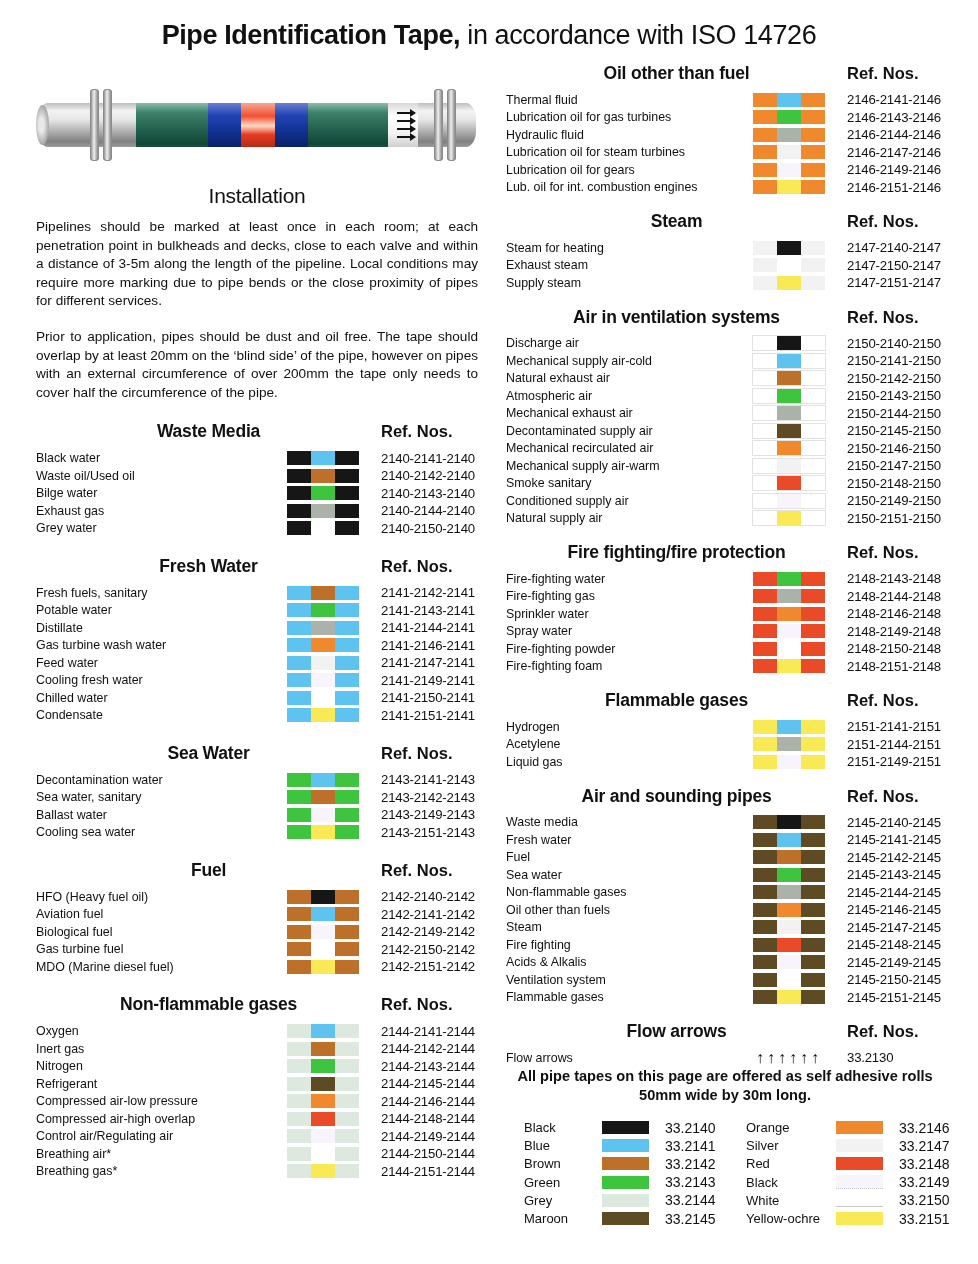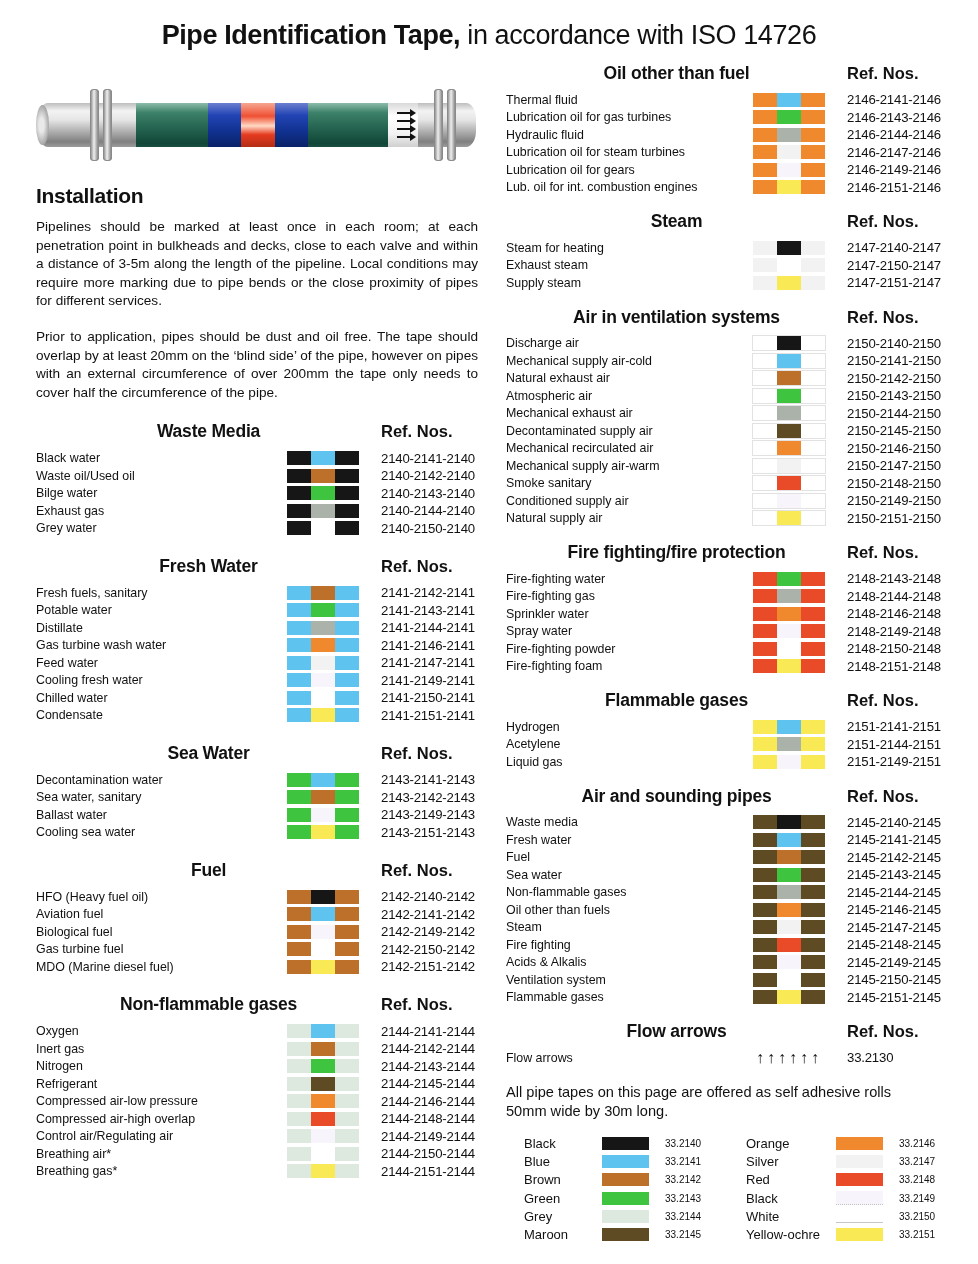--- a/index.html
+++ b/index.html
@@ -33,49 +33,49 @@
     background:linear-gradient(180deg,#d9d9d9,#ffffff 30%,#f2f2f2 70%,#cfcfcf);
     display:flex;flex-direction:column;justify-content:center;align-items:center;gap:6px;}
   .pipe-arrowband i{display:block;position:relative;width:13px;height:0;border-top:2px solid #121212;}
   .pipe-arrowband i::after{content:"";position:absolute;right:-6px;top:-5px;
     border-left:6px solid #121212;border-top:4px solid transparent;border-bottom:4px solid transparent;}
   .flange{position:absolute;top:13px;height:72px;width:9px;border-radius:4px;
     background:linear-gradient(90deg,#787878,#efefef 45%,#6f6f6f);box-shadow:0 0 0 1px #8a8a8a inset;}
   .flange.f1{left:54px}.flange.f2{left:67px}.flange.f3{left:398px}.flange.f4{left:411px}
 
   
-  .install-h{font-size:21px;font-weight:bold;margin:8px 0 10px 0;letter-spacing:-0.3px;}
+  .install-h{font-size:21px;font-weight:normal;margin:8px 0 10px 0;letter-spacing:-0.3px;text-align:center;}
   .install-p{font-size:13.6px;line-height:18.6px;text-align:justify;margin:0 0 17px 0;}
 
   
   .section{margin-top:15px;}
   .col-left .section{margin-top:19px;}
   .sec-head{display:flex;align-items:baseline;margin-bottom:7px;}
   .sec-title{flex:1;text-align:center;font-weight:bold;font-size:17.5px;letter-spacing:-0.2px;}
   .ref-head{width:97px;flex:none;font-weight:bold;font-size:16.5px;}
   .row{display:flex;align-items:center;height:17.5px;}
   .row-label{flex:1;font-size:12.4px;}
   .swatch{width:72px;flex:none;height:14px;display:flex;margin-right:22px;}
   .swatch.outlined{outline:1px solid #e2e2e2;}
   .band{width:24px;height:100%;display:block;}
   .row-ref{width:97px;flex:none;font-size:13.2px;letter-spacing:-0.2px;}
   .arrows{width:72px;flex:none;margin-right:22px;text-align:center;font-weight:bold;
     font-size:16px;letter-spacing:3px;line-height:14px;}
 
   
-  .note{margin-top:16px;text-align:left;font-weight:normal;font-size:14.6px;line-height:19px;}
+  .note{text-align:center;font-weight:bold;font-size:14.6px;line-height:19px;}
   .legend{display:flex;gap:26px;margin-top:14px;padding-left:18px;}
   .legend-table{width:196px;}
   .legend-row{display:flex;align-items:center;height:18.2px;}
   .legend-name{width:78px;flex:none;font-size:13px;}
   .legend-table.right .legend-name{width:90px;}
   .legend-swatch{width:47px;height:13px;flex:none;}
   .legend-swatch.lg-white{border-bottom:1px solid #c7c7c7;}
   .legend-swatch.lg-violet{border-bottom:1px dotted #c4c4c4;}
-  .legend-code{margin-left:16px;font-size:10px;}
+  .legend-code{margin-left:16px;font-size:14px;}
 </style>
 </head>
 <body>
 
 <div class="page-title"><span class="bold">Pipe Identification Tape,</span><span> in accordance with ISO 14726</span></div>
 
 <div class="col col-left">
 
   <div class="pipe-wrap">
     <div class="pipe-body"></div>

